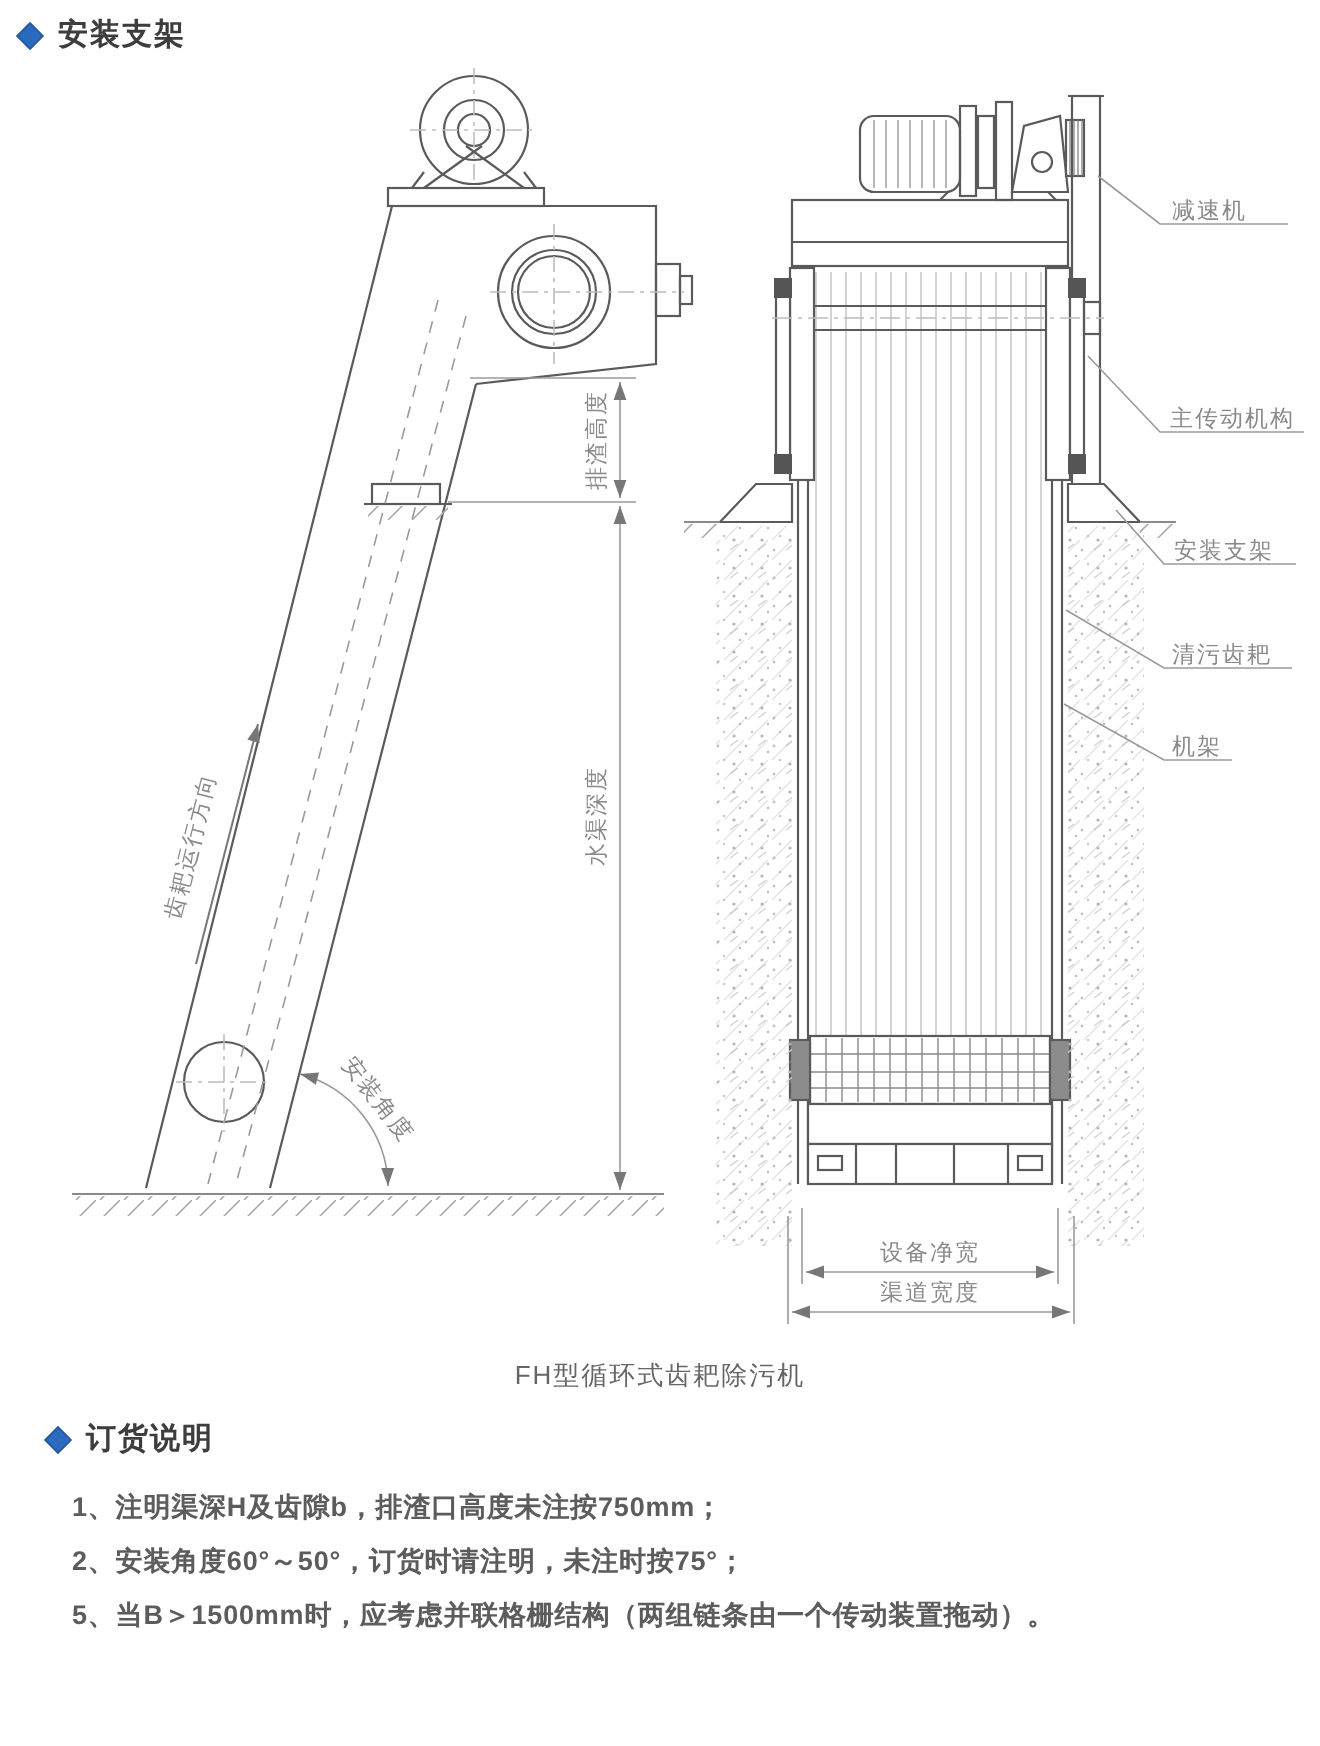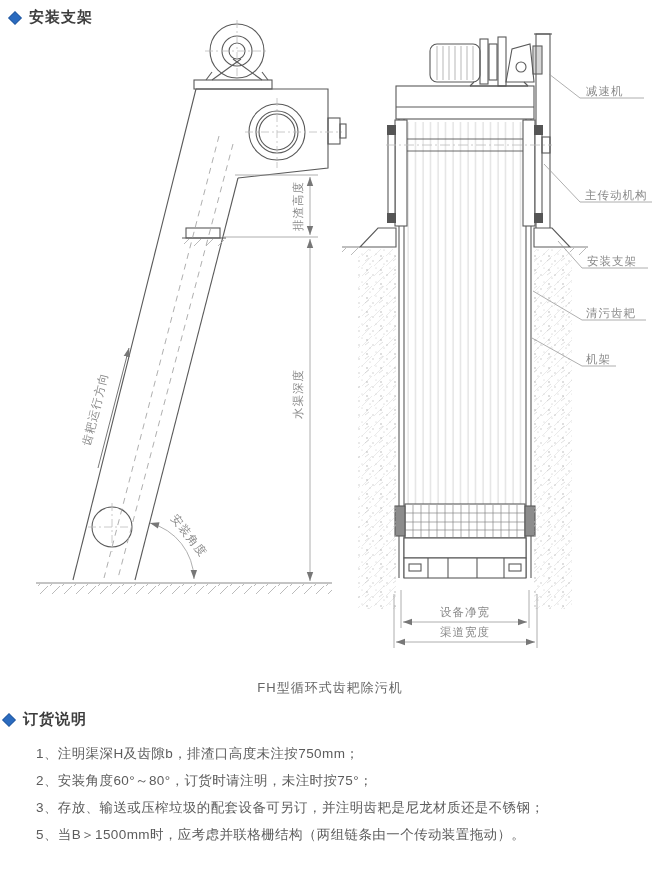--- a/index.html
+++ b/index.html
@@ -16,32 +16,32 @@
     font-size:15px;font-weight:bold;color:#3d3d3d;
     letter-spacing:1px;
   }
   .sec-header .diamond{
     display:inline-block;width:10px;height:10px;
     background:var(--accent,#2b6bbf);
     transform:rotate(45deg);
     box-shadow:inset 0 0 0 1px rgba(0,0,0,.15);
   }
   #hdr-install{left:10px;top:8px;}
-  #hdr-order{left:4px;top:710px;}
-  #diagram-wrap{position:absolute;left:0;top:16px;width:609px;height:648px;text-align:right;}
+  #hdr-order{left:24px;top:710px;}
+  #diagram-wrap{position:absolute;left:0;top:30px;width:609px;height:648px;text-align:right;}
   #caption{
     position:absolute;left:0;top:679px;width:660px;
     text-align:center;font-size:13px;color:#666;
     letter-spacing:1px;
   }
   #notes{
     position:absolute;left:36px;top:740px;width:610px;
     font-size:13.5px;color:#5c5c5c;letter-spacing:.4px;
   }
-  .note-line{height:27px;line-height:27px;white-space:nowrap;}
+  .note-line{height:27px;line-height:27px;white-space:nowrap;font-weight:bold;}
   svg text{font-family:"Liberation Sans","DejaVu Sans",sans-serif;}
   .dlabel{font-size:11.5px;fill:#8a8a8a;letter-spacing:1px;}
 </style>
 </head>
 <body>
 
 <div class="sec-header" id="hdr-install">
   <span class="diamond"></span>
   <span>安装支架</span>
 </div>
@@ -257,16 +257,15 @@
 
 <div id="caption">FH型循环式齿耙除污机</div>
 
 <div class="sec-header" id="hdr-order">
   <span class="diamond"></span>
   <span>订货说明</span>
 </div>
 
 <div id="notes">
   <div class="note-line">1、注明渠深H及齿隙b，排渣口高度未注按750mm；</div>
-  <div class="note-line">2、安装角度60°～80°，订货时请注明，未注时按75°；</div>
-  <div class="note-line">3、存放、输送或压榨垃圾的配套设备可另订，并注明齿耙是尼龙材质还是不锈钢；</div>
+  <div class="note-line">2、安装角度60°～50°，订货时请注明，未注时按75°；</div>
   <div class="note-line">5、当B＞1500mm时，应考虑并联格栅结构（两组链条由一个传动装置拖动）。</div>
 </div>
 
 </body></html>

